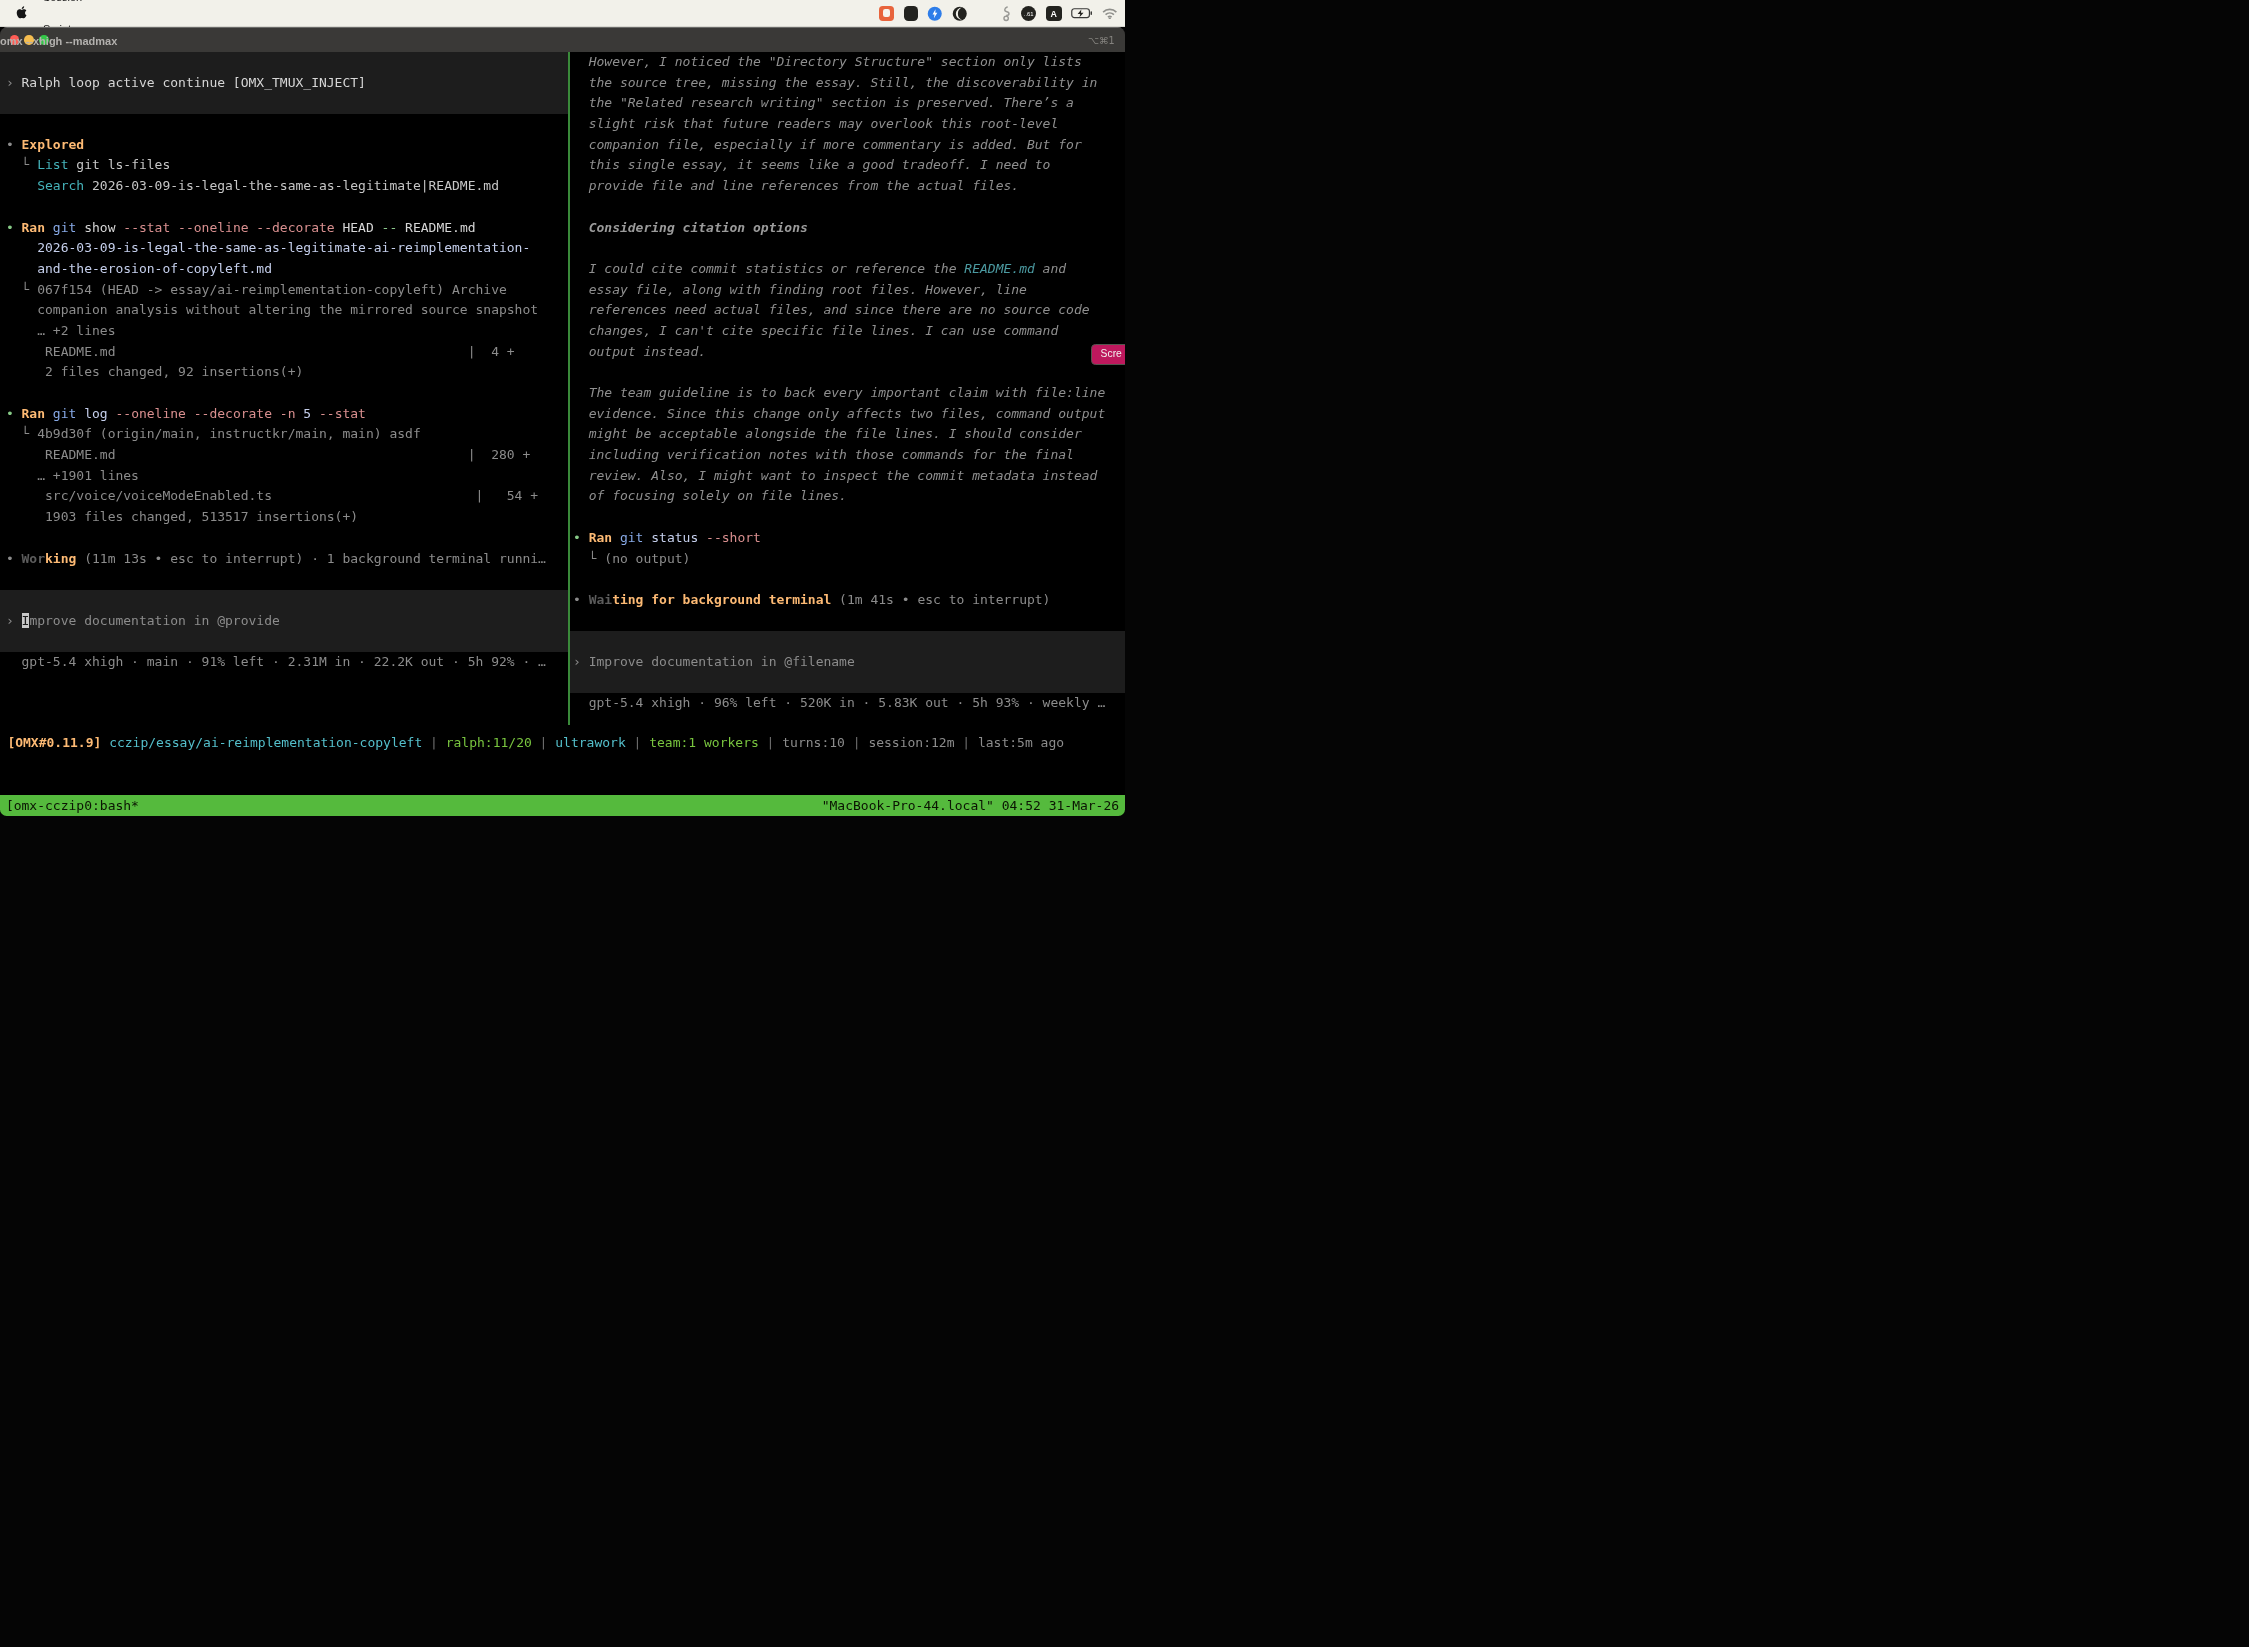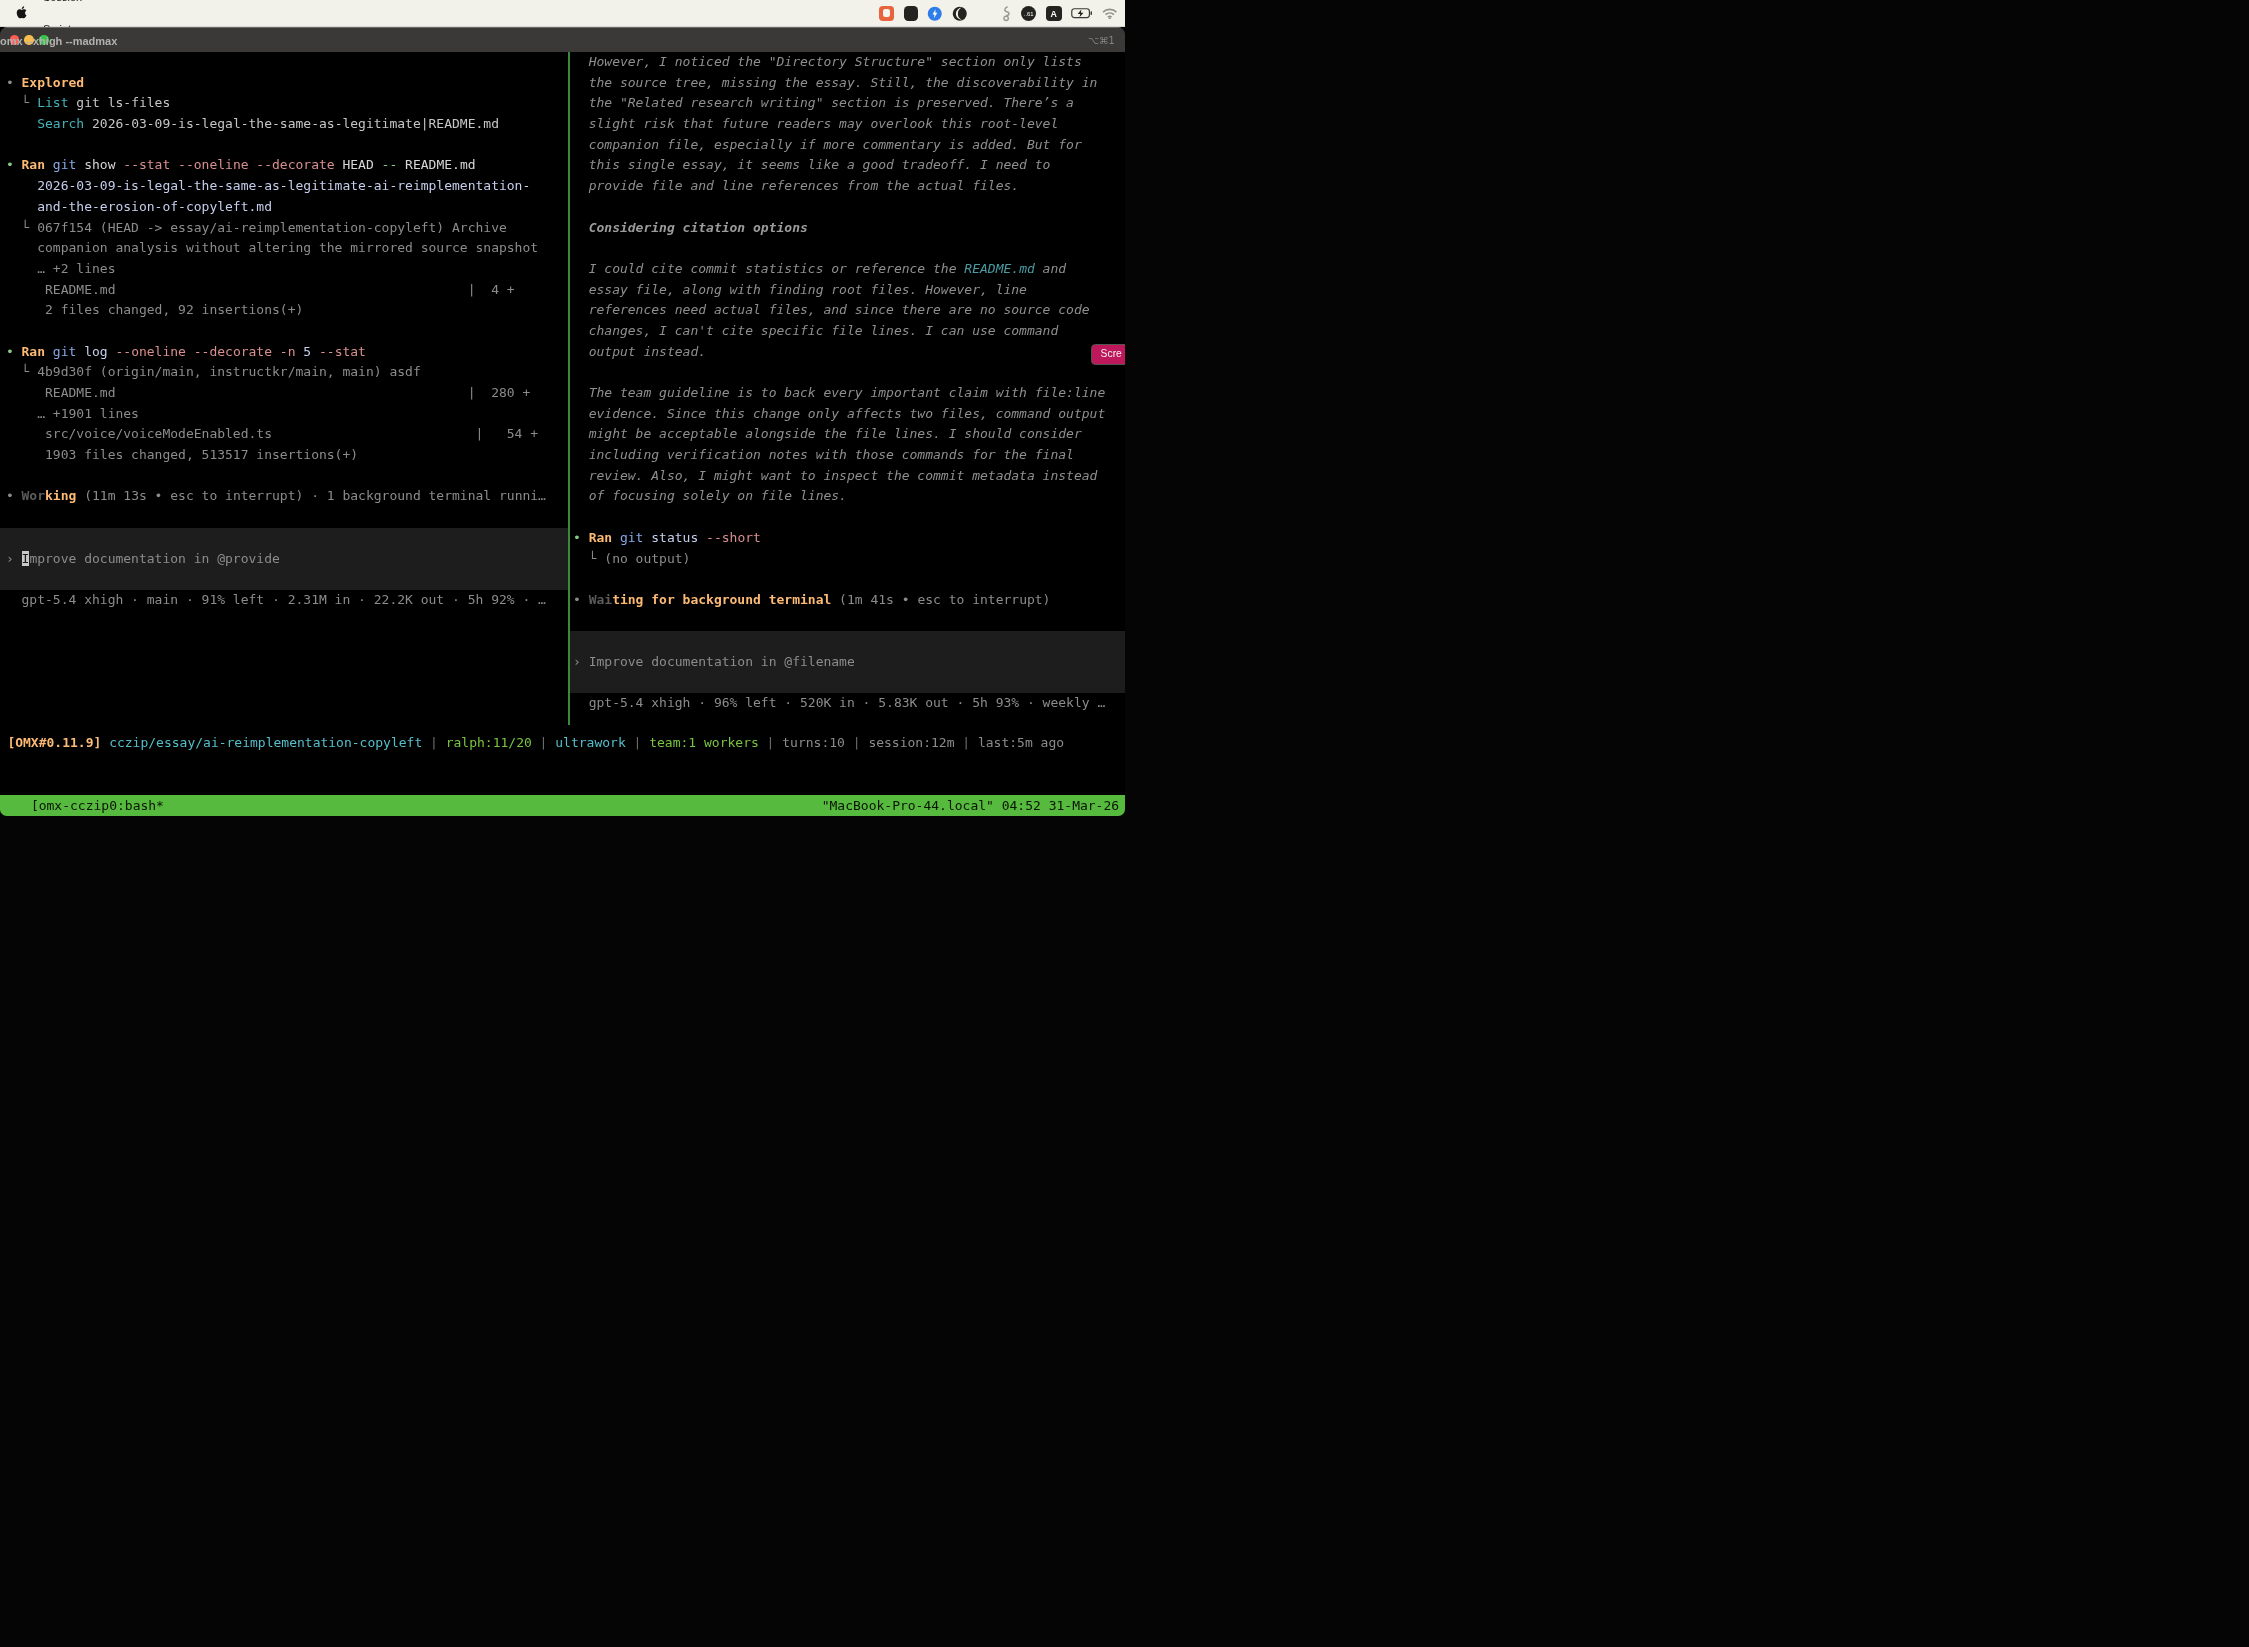--- a/index.html
+++ b/index.html
@@ -55,21 +55,21 @@
   .s-cur{background:#c9c9c9;color:#1d1d1d;}
   .s-pg{color:#6e6e6e;}
   .s-ocy{color:#54bfcb;} .s-ogn{color:#79c53f;}
   #omxline{position:absolute;left:0;top:681px;width:1125px;font-size:13px;}
   #omxline .row{padding-left:7.4px;}
   #tooltip{position:absolute;right:-5.2px;top:292px;height:18.5px;line-height:18.5px;background:#be185d;
            border:0.7px solid #55554f;border-radius:4.4px;color:#f2f2f0;font-family:"Liberation Sans",sans-serif;
            font-size:10.3px;padding:0 7.4px 0 8.9px;}
   #tmuxbar{position:absolute;left:0;bottom:0;width:1125px;height:21.4px;background:#55ba3d;color:#0b1403;
            font-size:13px;line-height:21.4px;white-space:pre;}
-  #tmux-left{position:absolute;left:5.9px;top:0;margin-left:25px;}
+  #tmux-left{position:absolute;left:5.9px;top:0;}
   #tmux-right{position:absolute;right:5.9px;top:0;}
 </style>
 </head>
 <body>
 
 <div id="screen">
 
   <div id="menubar">
     <span class="apple">
       <svg width="11" height="13.3" viewBox="0 0 14 17">
@@ -154,20 +154,25 @@
     <div id="titlebar">
       <span class="tl" style="left:9.6px;background:#ff5d55;"></span>
       <span class="tl" style="left:24px;background:#f5bd4f;"></span>
       <span class="tl" style="left:39px;background:#33c748;"></span>
       <span id="title">omx --xhigh --madmax</span>
       <span id="tb-shortcut">⌥⌘1</span>
     </div>
 
     <div id="term">
       <div id="pane-left" class="pane">
+          <div class="band">
+            <div class="row"> </div>
+            <div class="row"><span class="s-d">› </span><span class="s-w">Ralph loop active continue [OMX_TMUX_INJECT]</span></div>
+            <div class="row"> </div>
+          </div>
           <div class="block">
             <div class="row"> </div>
             <div class="row"><span class="s-d">• </span><span class="s-b">Explored</span></div>
             <div class="row"><span class="s-d">  └ </span><span class="s-cy">List</span><span class="s-lt"> git ls-files</span></div>
             <div class="row"><span class="s-cy">    Search</span><span class="s-lt"> 2026-03-09-is-legal-the-same-as-legitimate|README.md</span></div>
             <div class="row"> </div>
             <div class="row"><span class="s-gb">• </span><span class="s-b">Ran</span><span class="s-bl"> git</span><span class="s-w"> show</span><span class="s-pk"> --stat --oneline --decorate</span><span class="s-w"> HEAD</span><span class="s-gn"> --</span><span class="s-w"> README.md</span></div>
             <div class="row"><span class="s-lv">    2026-03-09-is-legal-the-same-as-legitimate-ai-reimplementation-</span></div>
             <div class="row"><span class="s-lv">    and-the-erosion-of-copyleft.md</span></div>
             <div class="row"><span class="s-d">  └ 067f154 (HEAD -&gt; essay/ai-reimplementation-copyleft) Archive</span></div>

